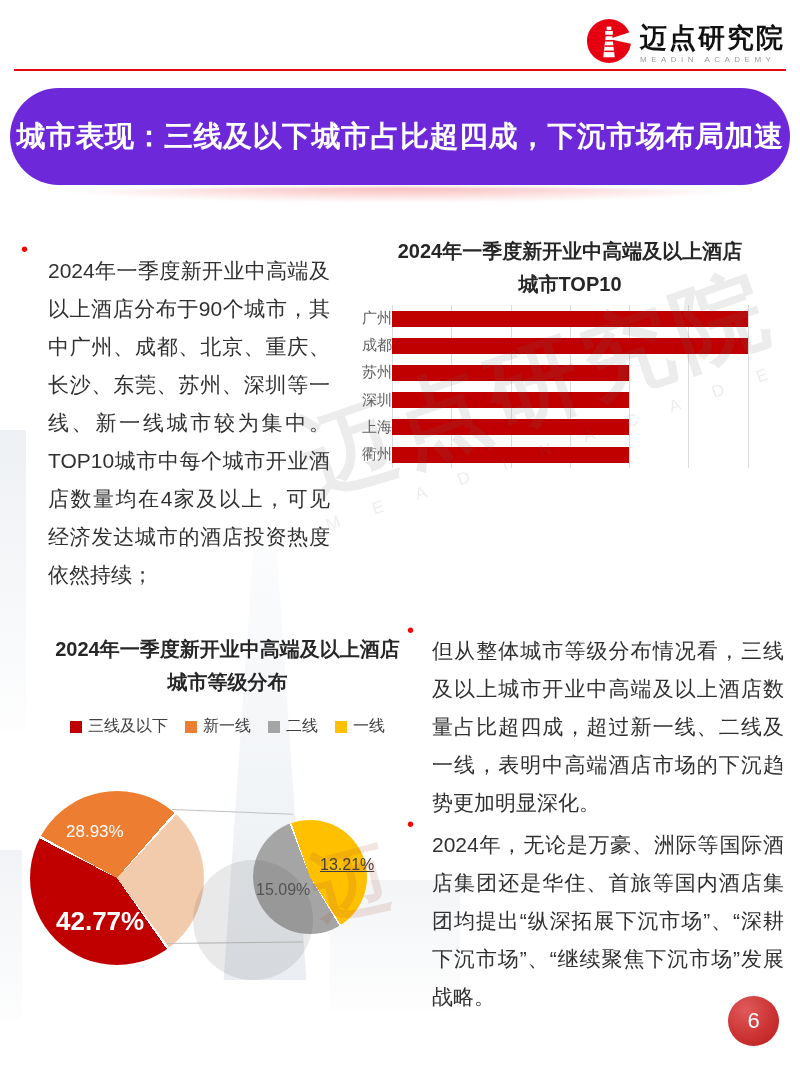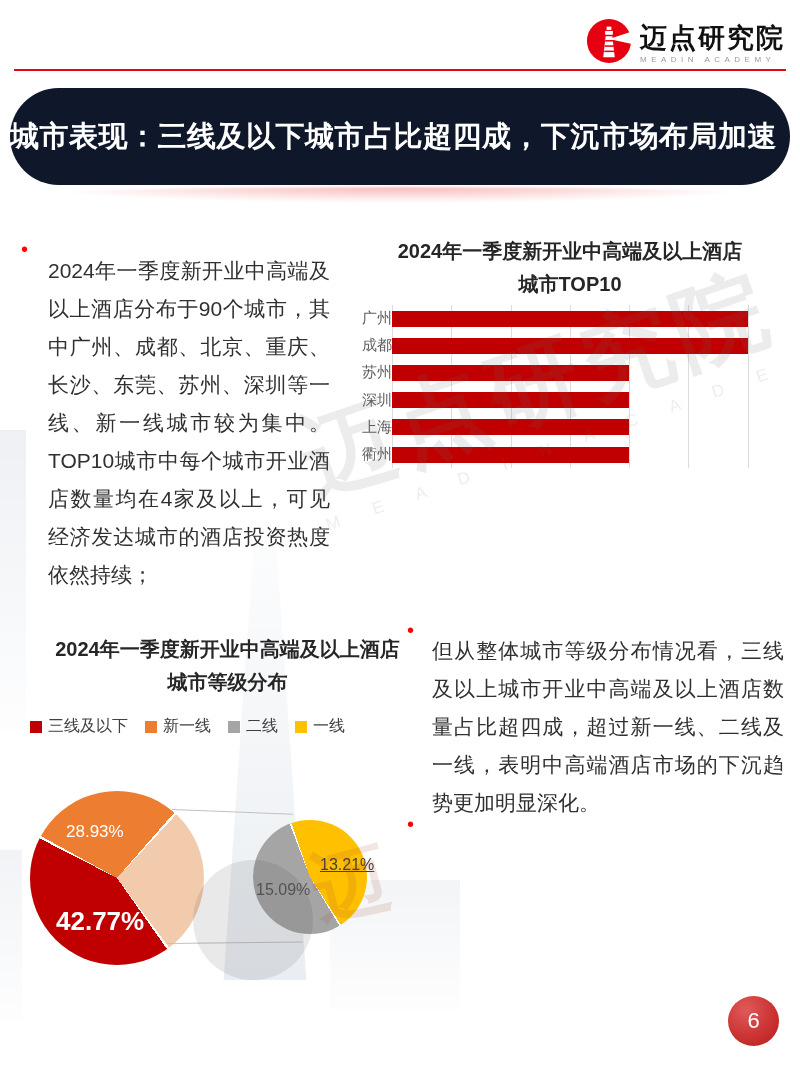--- a/index.html
+++ b/index.html
@@ -28,22 +28,22 @@
     color:rgba(160,70,50,0.14);transform:rotate(-15deg);pointer-events:none;}
 
   
   .logo{position:absolute;top:18px;right:15px;display:flex;align-items:center;gap:8px;}
   .logo-texts{display:flex;flex-direction:column;align-items:flex-start;}
   .logo-cn{font-size:27px;font-weight:bold;color:#111;letter-spacing:2px;line-height:30px;}
   .logo-en{font-size:8px;color:#999;letter-spacing:4.5px;margin-top:2px;}
   .header-line{position:absolute;top:69px;left:14px;width:772px;height:2px;background:#E30613;}
 
   
-  .banner{position:absolute;top:88px;left:10px;width:780px;height:97px;background:#0f172a;
-    border-radius:49px;display:flex;align-items:center;justify-content:flex-start;}
+  .banner{position:absolute;top:88px;left:10px;width:780px;height:97px;background:#6d28d9;
+    border-radius:49px;display:flex;align-items:center;justify-content:center;}
   .banner-title{color:#fff;font-size:29px;font-weight:bold;letter-spacing:.5px;white-space:nowrap;}
   .banner-reflect{position:absolute;top:187px;left:34px;width:732px;height:16px;border-radius:50%;
     background:radial-gradient(ellipse at 50% 0,rgba(230,0,0,.28),rgba(230,0,0,0) 70%);
     filter:blur(1px);}
 
   
   .bullet{position:absolute;color:#F00;font-size:20px;line-height:20px;}
   .para{position:absolute;font-size:21px;line-height:38px;color:#303030;text-align:justify;margin-top:23px;}
   .para-left{left:48px;top:229px;width:282px;}
   .b-left{left:21px;top:239px;}
@@ -59,21 +59,21 @@
   .bar-plot{position:absolute;left:350px;top:305px;width:440px;height:272px;}
   .bar-row{display:flex;align-items:center;height:27.2px;}
   .bar-label{width:42px;text-align:right;font-size:15px;color:#5f5f5f;padding-right:0;flex:none;}
   .bar-track{position:relative;flex:1;align-self:stretch;
     background:repeating-linear-gradient(to right,#dcdcdc 0 1px,transparent 1px 59.3px);}
   .bar{position:absolute;left:0;top:5.6px;height:16px;}
 
   
   .pie-title{left:30px;top:633px;width:395px;}
   .pie-legend{position:absolute;left:30px;top:716px;width:395px;display:flex;
-    gap:17px;}
+    justify-content:center;gap:17px;}
   .legend-item{display:flex;align-items:center;gap:6px;font-size:16px;color:#404040;}
   .legend-swatch{width:12px;height:12px;flex:none;}
   .pie{position:absolute;border-radius:50%;}
   .pie-main{left:30px;top:791px;width:174px;height:174px;}
   .pie-sec{left:253px;top:820px;width:114px;height:114px;}
   .pct-label{position:absolute;font-size:16px;}
   .pct-0{left:56px;top:906px;color:#fff;font-weight:bold;font-size:26px;text-align:center;}
   .pct-1{left:66px;top:822px;color:#fff;font-size:17px;}
   .pct-2{left:256px;top:881px;color:#595959;}
   .pct-3{left:320px;top:856px;color:#3f3f3f;text-decoration:underline;}
@@ -202,16 +202,17 @@
   <div class="wm-chart">
     <div class="wm-big">迈点研究院</div>
     <div class="wm-small">M E A D I N   A C A D E M Y</div>
   </div>
   <div class="wm-circle"></div>
   <div class="wm-char">迈</div>
 
   <span class="bullet b-r1">•</span>
   <div class="para para-r1">但从整体城市等级分布情况看，三线及以上城市开业中高端及以上酒店数量占比超四成，超过新一线、二线及一线，表明中高端酒店市场的下沉趋势更加明显深化。</div>
   <span class="bullet b-r2">•</span>
+  <div class="para para-r2">2024年，无论是万豪、洲际等国际酒店集团还是华住、首旅等国内酒店集团均提出“纵深拓展下沉市场”、“深耕下沉市场”、“继续聚焦下沉市场”发展战略。</div>
 
   <div class="page-num">6</div>
 
 </div>
 
 </body></html>

